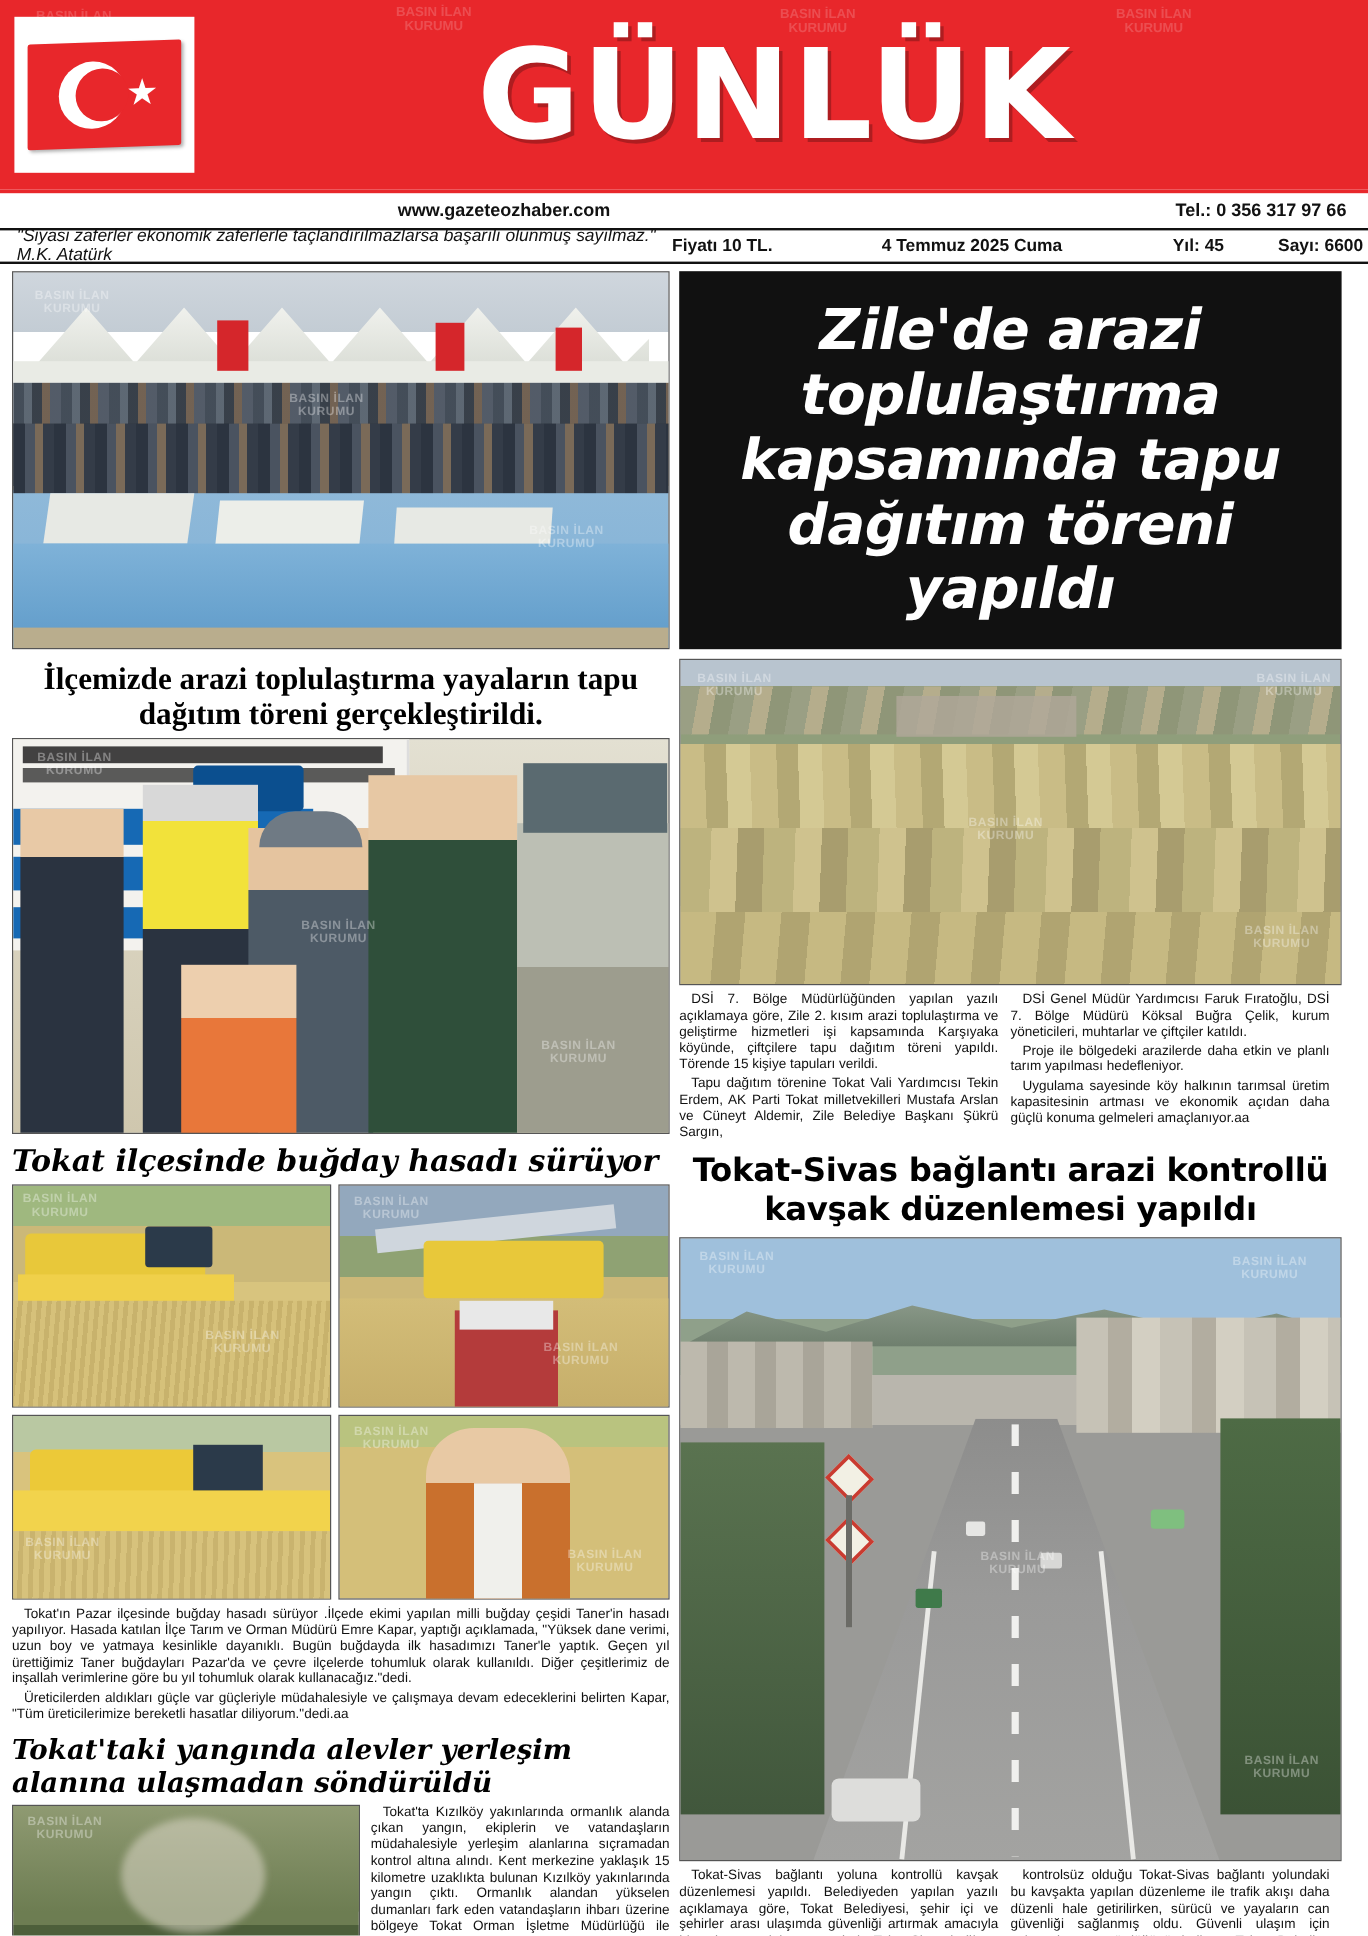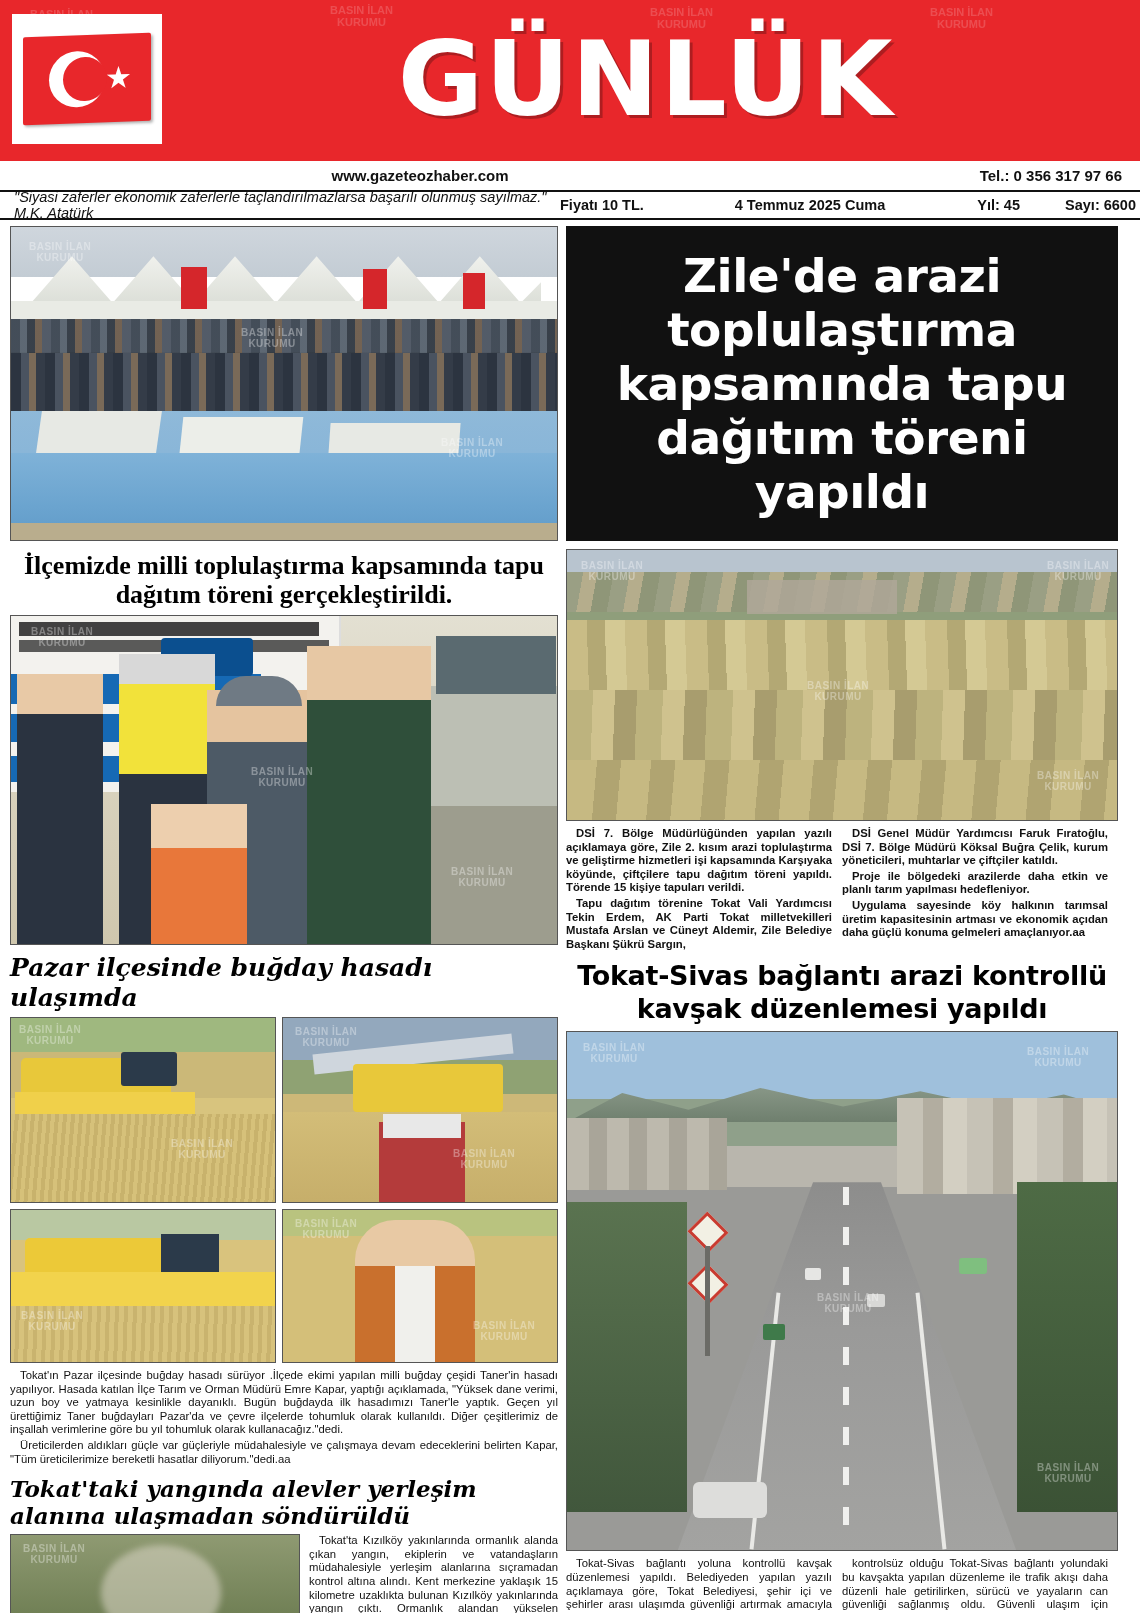--- a/index.html
+++ b/index.html
@@ -102,40 +102,41 @@
     letter-spacing:.5px;
   }
 
   
   .lead { display:flex; gap: 8px; padding: 6px 10px 0 10px; }
   .lead-photo { width: 548px; height: 315px; border: 1px solid #555; }
   .headline-box {
     width: 552px; height: 315px; background: #111;
     display:flex; align-items:center; justify-content:center;
     padding: 6px 10px;
+    font-style: italic;
   }
   .headline-box h1 {
     color:#fff; font-family:"DejaVu Sans", sans-serif; font-weight:bold;
     font-size: 47px; line-height: 54px; text-align:center; letter-spacing: -0.5px;
   }
 
   
   .row2 { display:flex; gap: 8px; padding: 8px 10px 0 10px; }
   .col-left { width: 548px; }
   .col-right { width: 552px; }
   .subhead {
     font-family:"Liberation Serif", serif;
     font-weight: bold; font-size: 26px; line-height: 29px;
     text-align:center; padding: 2px 4px 6px 4px; color:#000;
   }
   .photo-tapu { width: 548px; height: 330px; border:1px solid #555; }
   .photo-aerial { width: 552px; height: 272px; border:1px solid #555; }
 
   .cols2 { display:flex; gap: 10px; padding-top: 6px; }
-  .cols2 .c { width: 266px; font-weight: bold; }
+  .cols2 .c { width: 266px; }
   .body-text {
     font-family:"Liberation Sans", sans-serif;
     font-size: 11.3px; line-height: 13.6px; text-align: justify; color:#111;
   }
   .body-text p { margin-bottom: 2px; text-indent: 10px; }
 
   
   .sec-title {
     font-family:"DejaVu Serif", serif; font-weight: bold;
     font-size: 25px; line-height: 30px; color:#000;
@@ -230,21 +231,21 @@
     </div>
 
     <div class="headline-box">
       <h1>Zile'de arazi toplulaştırma kapsamında tapu dağıtım töreni yapıldı</h1>
     </div>
   </div>
 
   <div class="row2">
 
     <div class="col-left">
-      <div class="subhead">İlçemizde milli toplulaştırma kapsamında tapu dağıtım töreni gerçekleştirildi.</div>
+      <div class="subhead">İlçemizde arazi toplulaştırma yayaların tapu dağıtım töreni gerçekleştirildi.</div>
 
       <div class="photo photo-tapu" style="background:linear-gradient(180deg,#e3e0d2 0%,#d9d3bf 45%,#cfc7ae 100%);">
 
         <div style="position:absolute;left:0;top:0;width:330px;height:176px;background:#f3f2ee;border-right:2px solid #ddd;"></div>
         <div style="position:absolute;left:8px;top:6px;width:300px;height:14px;background:#222;opacity:.85;"></div>
         <div style="position:absolute;left:8px;top:24px;width:310px;height:12px;background:#333;opacity:.8;"></div>
         <div style="position:absolute;left:0;top:58px;width:250px;height:30px;background:#1669b4;"></div>
         <div style="position:absolute;left:0;top:98px;width:230px;height:28px;background:#1669b4;"></div>
         <div style="position:absolute;left:0;top:140px;width:210px;height:26px;background:#1669b4;"></div>
         <div style="position:absolute;left:150px;top:22px;width:92px;height:38px;background:#0b4f8f;border-radius:4px;"></div>
@@ -255,21 +256,21 @@
         <div style="position:absolute;left:205px;top:60px;width:86px;height:30px;background:#6f7a84;border-radius:40px 40px 0 0;"></div>
         <div style="position:absolute;left:296px;top:30px;width:124px;height:300px;background:linear-gradient(180deg,#e7c8a4 0 54px,#2f4f3a 54px 100%);"></div>
         <div style="position:absolute;left:140px;top:188px;width:96px;height:142px;background:linear-gradient(180deg,#edcfae 0 44px,#e8773a 44px 100%);"></div>
         <div style="position:absolute;left:420px;top:70px;width:128px;height:260px;background:linear-gradient(180deg,#bcbfb4 0 120px,#9d9d8e 120px 100%);"></div>
         <div style="position:absolute;left:425px;top:20px;width:120px;height:58px;background:#5a6a70;"></div>
         <div class="wm" style="left:20px;top:10px;">BASIN İLAN<br>KURUMU</div>
         <div class="wm" style="left:240px;top:150px;">BASIN İLAN<br>KURUMU</div>
         <div class="wm" style="left:440px;top:250px;">BASIN İLAN<br>KURUMU</div>
       </div>
 
-      <div class="sec-title">Pazar ilçesinde buğday hasadı ulaşımda</div>
+      <div class="sec-title">Tokat ilçesinde buğday hasadı sürüyor</div>
 
       <div class="pazar-photos">
         <div class="photo pz1" style="background:linear-gradient(180deg,#9fb87f 0 34px,#cbb878 34px 80px,#d8c47e 80px 100%);">
           <div style="position:absolute;left:10px;top:40px;width:150px;height:62px;background:#e8c83a;border-radius:5px;"></div>
           <div style="position:absolute;left:4px;top:74px;width:180px;height:28px;background:#f0d04a;"></div>
           <div style="position:absolute;left:110px;top:34px;width:56px;height:34px;background:#2b3a4a;border-radius:3px;"></div>
           <div style="position:absolute;left:0;top:96px;width:266px;height:90px;background:repeating-linear-gradient(95deg,#d6c17a 0 4px,#c8b26c 4px 8px);"></div>
           <div class="wm" style="left:8px;top:6px;">BASIN İLAN<br>KURUMU</div>
           <div class="wm" style="left:160px;top:120px;">BASIN İLAN<br>KURUMU</div>
         </div>

